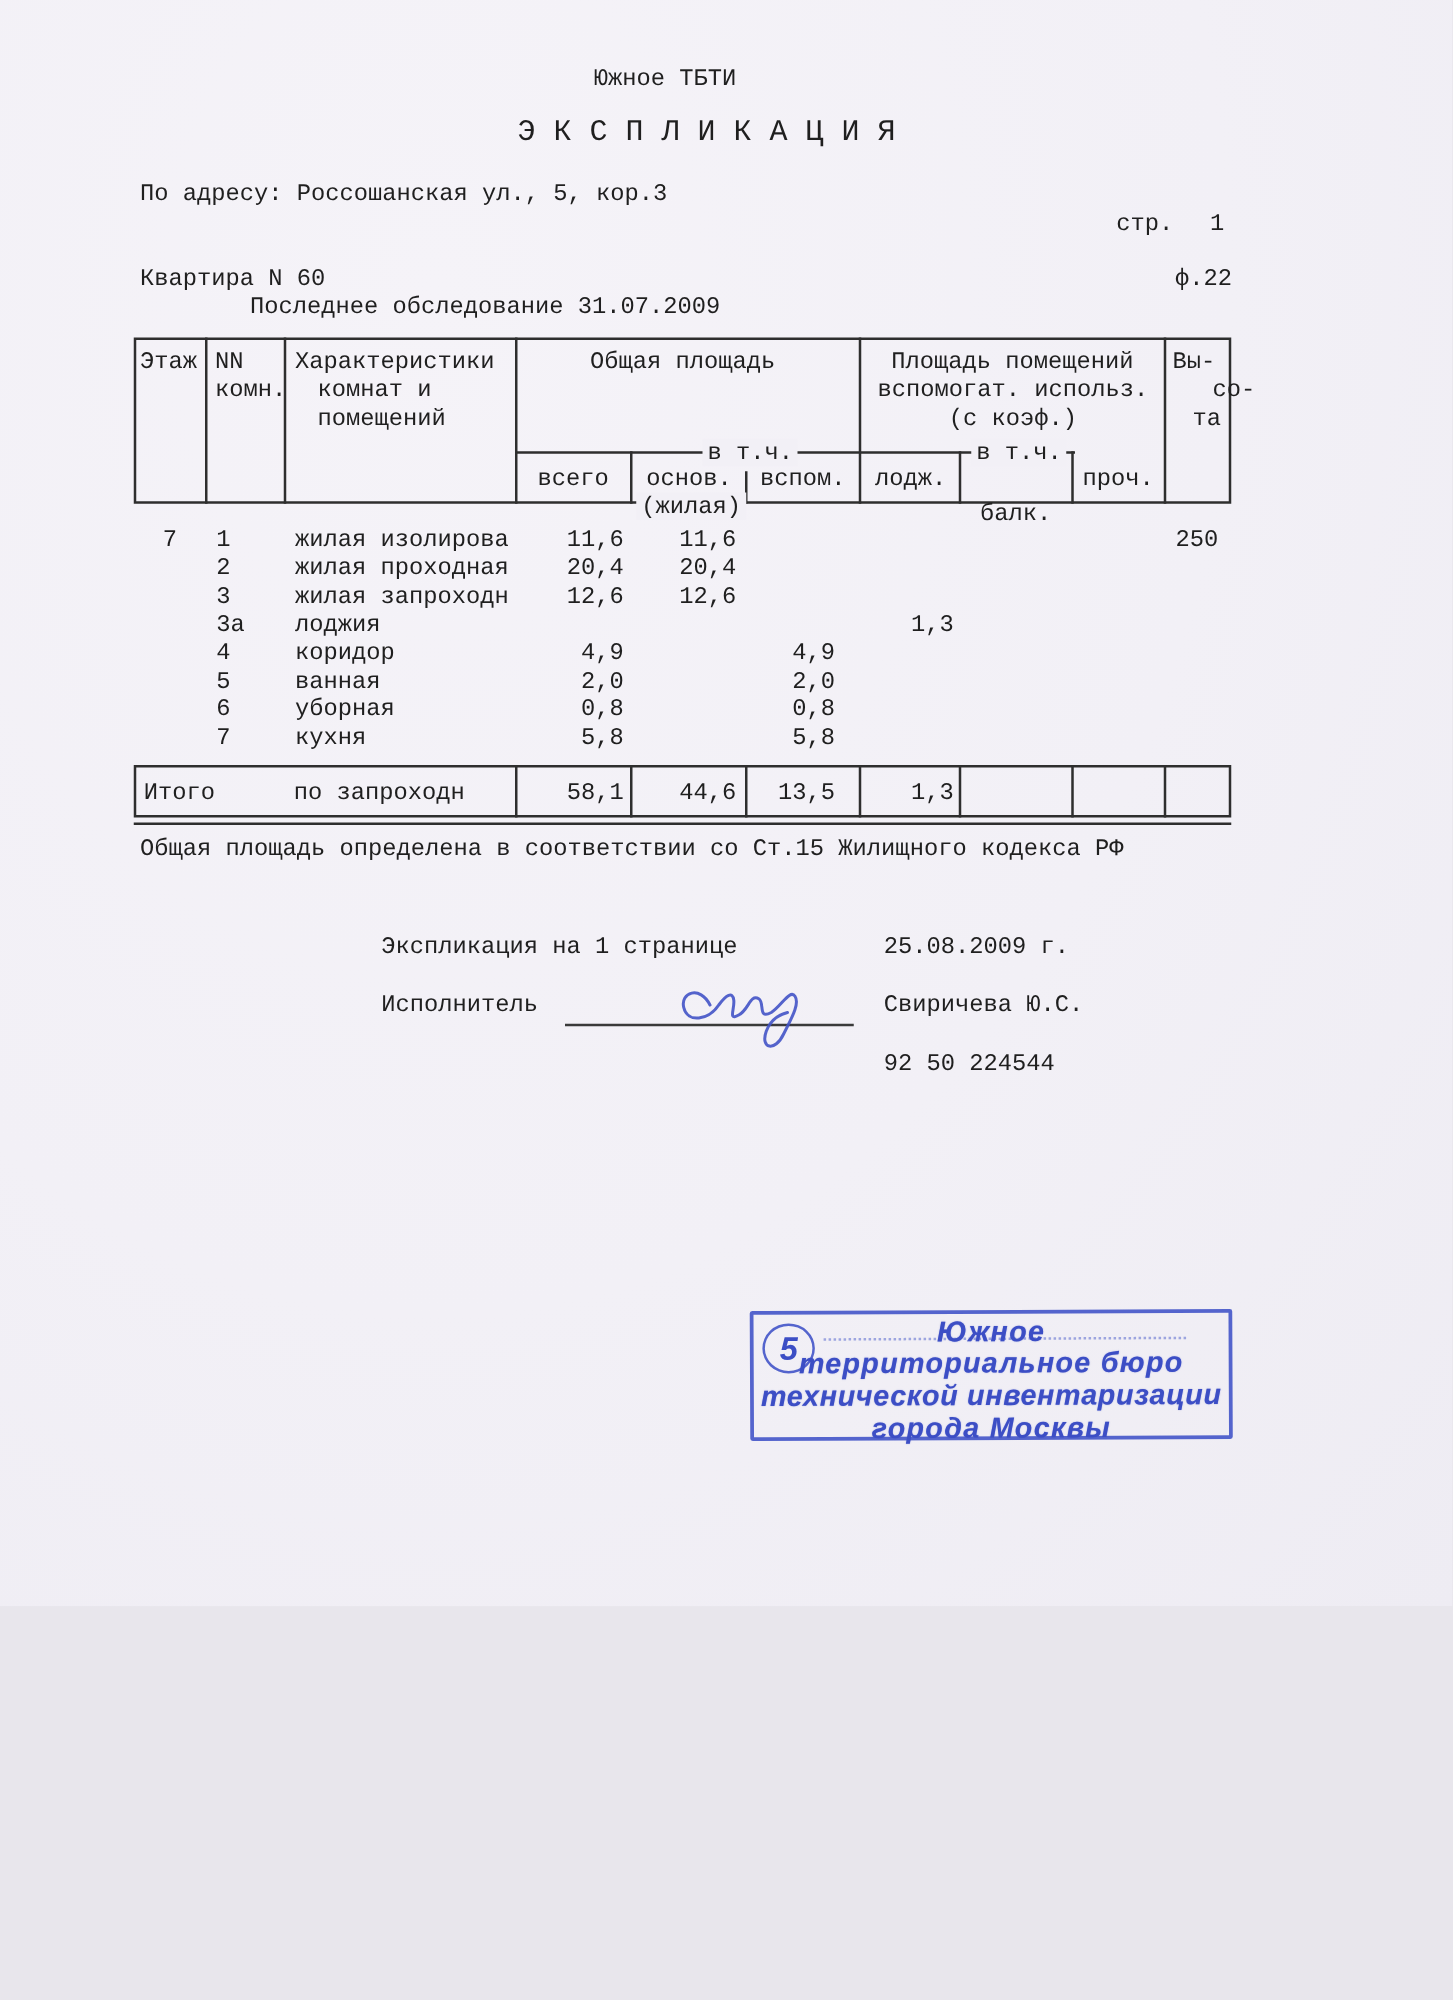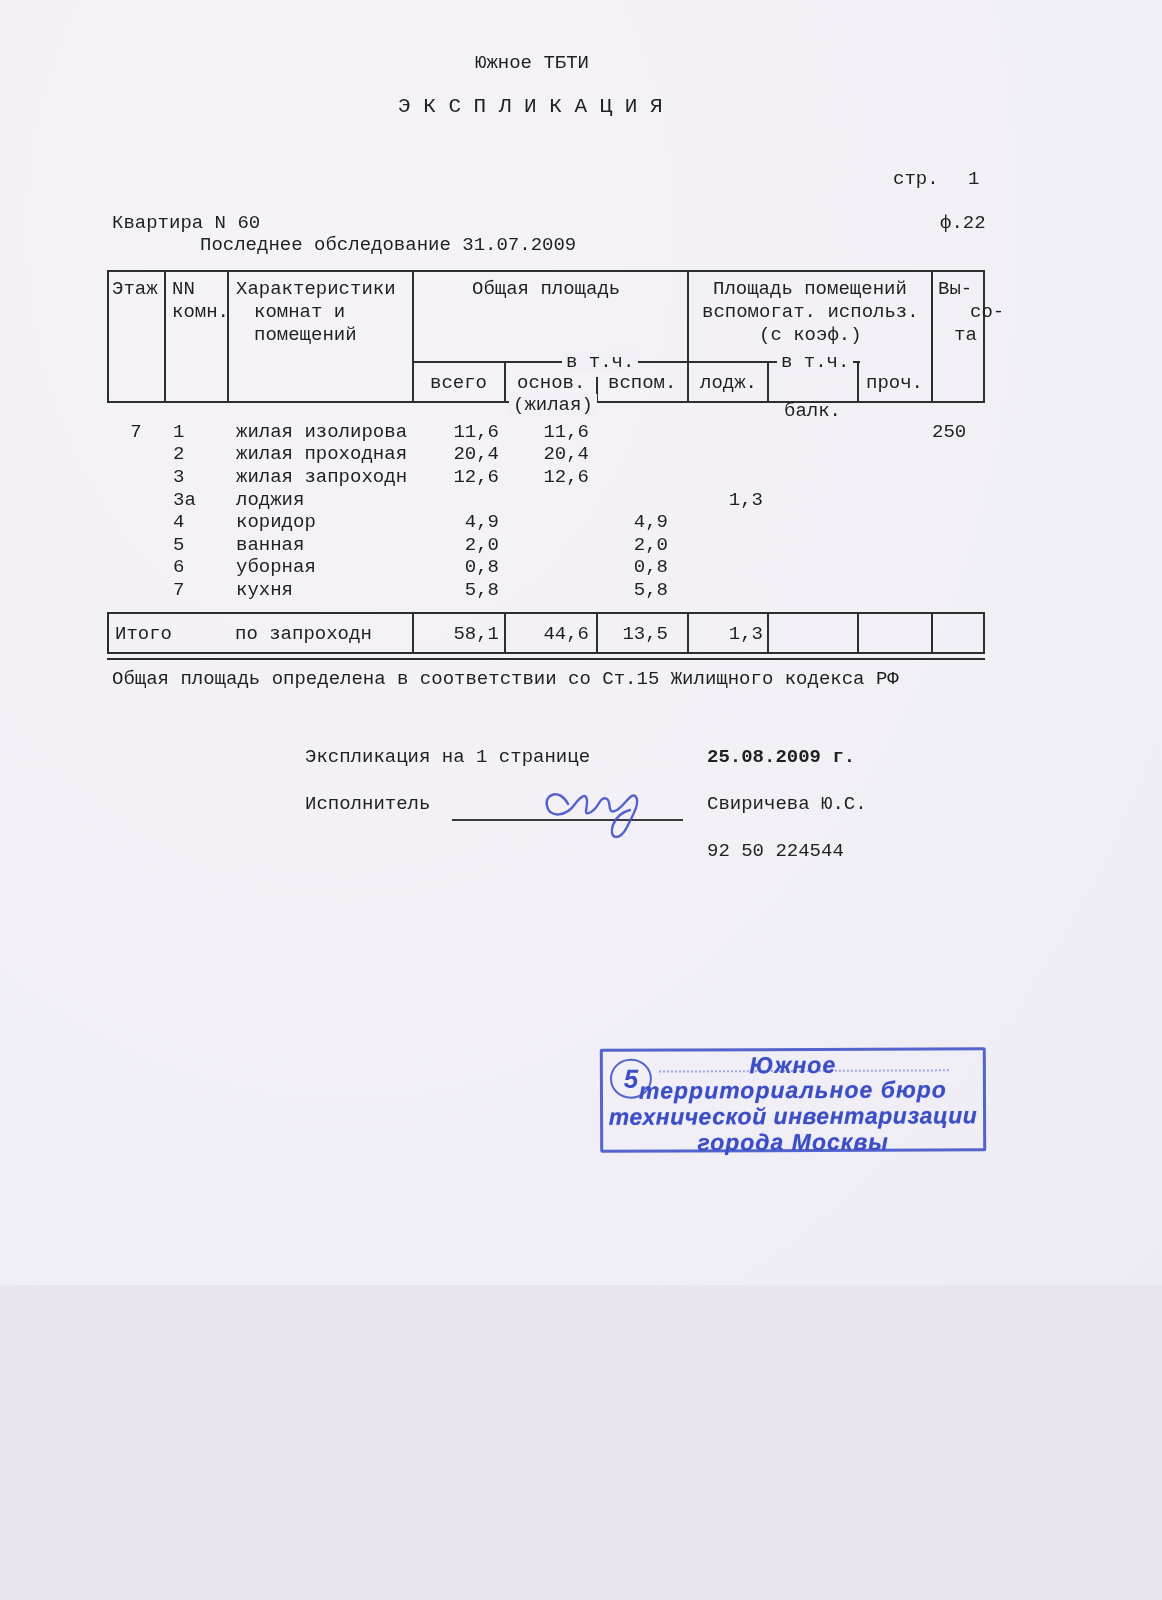--- a/index.html
+++ b/index.html
@@ -4,40 +4,40 @@
 <style>
   * { margin:0; padding:0; box-sizing:border-box; }
   html,body { background:#e8e6ec; }
   .sheet {
     position:relative; width:1162px; height:1285px; overflow:hidden;
     background: radial-gradient(ellipse at 30% 18%, #f5f3f8 0%, #f2f0f6 55%, #eeecf3 100%);
     font-family:"Liberation Mono", "DejaVu Sans Mono", monospace;
     color:#1f1f1f;
   }
   .t { position:absolute; white-space:pre; font-size:19px; line-height:22px; color:#1f1f1f; }
-  .t-big { font-size:21px; }
+  .t-big { font-size:24px;margin-left:16px; }
   
   .hline, .vline { position:absolute; background:#2e2e2e; }
   .hline { height:2px; }
   .vline { width:2px; }
   .box { position:absolute; border:2px solid #2e2e2e; background:transparent; }
   .overline-label { background:#f2f0f6; padding:0 4px; z-index:3; }
   
   .data-row { position:absolute; left:107px; width:878px; height:22px; display:flex; font-size:19px; line-height:22px; white-space:pre; }
   .c { display:block; height:22px; }
   .c-floor  { width:58px;  text-align:center; }
   .c-n      { width:63px;  padding-left:8px; }
   .c-name   { width:185px; padding-left:8px; }
   .c-total  { width:92px;  text-align:right; padding-right:6px; }
   .c-main   { width:92px;  text-align:right; padding-right:8px; }
   .c-aux    { width:91px;  text-align:right; padding-right:20px; }
   .c-lodzh  { width:80px;  text-align:right; padding-right:5px; }
   .c-balk   { width:90px;  text-align:right; padding-right:10px; }
   .c-proch  { width:74px;  text-align:right; padding-right:10px; }
-  .c-height { width:53px;  text-align:left; padding-right:2px; }
+  .c-height { width:53px;  text-align:center; padding-right:2px; }
   .c-label  { width:306px; position:relative; }
   .c-label .lbl1 { position:absolute; left:8px; top:0; }
   .c-label .lbl2 { position:absolute; left:128px; top:0; }
   
   .stamp {
     position:absolute; left:600px; top:1048px; width:386px; height:104px;
     border:3px solid rgba(56,75,198,.85); border-radius:2px;
     font-family:"Liberation Sans", sans-serif; color:#3c4ec5;
     transform:rotate(-.25deg);
   }
@@ -55,20 +55,21 @@
   .bottom-strip { position:absolute; left:0; top:1589px; width:1162px; height:11px; background:#f7f2e4; }
   svg { position:absolute; overflow:visible; }
 </style>
 </head>
 <body>
 
 <div class="sheet">
 
   <div class="t" style="left:475px; top:52px;">Южное ТБТИ</div>
   <div class="t t-big" style="left:398px; top:96px;">Э К С П Л И К А Ц И Я</div>
+  <div class="t" style="left:112px; top:144px;">По адресу: Россошанская ул., 5, кор.3</div>
   <div class="t" style="left:893px; top:168px;">стр.</div>
   <div class="t" style="left:968px; top:168px;">1</div>
   <div class="t" style="left:112px; top:212px;">Квартира N 60</div>
   <div class="t" style="left:940px; top:212px;">ф.22</div>
   <div class="t" style="left:200px; top:234px;">Последнее обследование 31.07.2009</div>
 
   <div class="box" style="left:107px; top:270px; width:878px; height:133px;"></div>
 
   <div class="vline" style="left:164px; top:270px; height:133px;"></div>
   <div class="vline" style="left:227px; top:270px; height:133px;"></div>
@@ -140,21 +141,21 @@
   <div class="vline" style="left:857px; top:612px; height:42px;"></div>
   <div class="vline" style="left:931px; top:612px; height:42px;"></div>
   <div class="hline" style="left:107px; top:658px; width:878px;"></div>
   <div class="data-row" style="top:623px;">
     <span class="c c-label"><span class="lbl1">Итого</span><span class="lbl2">по запроходн</span></span><span class="c c-total">58,1</span><span class="c c-main">44,6</span><span class="c c-aux">13,5</span><span class="c c-lodzh">1,3</span><span class="c c-balk"></span><span class="c c-proch"></span><span class="c c-height"></span>
   </div>
 
   <div class="t" style="left:112px; top:668px;">Общая площадь определена в соответствии со Ст.15 Жилищного кодекса РФ</div>
 
   <div class="t" style="left:305px; top:746px;">Экспликация на 1 странице</div>
-  <div class="t" style="left:707px; top:746px;font-weight:bold;">25.08.2009 г.</div>
+  <div class="t" style="left:707px; top:746px;">25.08.2009 г.</div>
   <div class="t" style="left:305px; top:793px;">Исполнитель</div>
   <div class="underline"></div>
   <svg style="left:540px; top:772px;" width="170" height="70" viewBox="0 0 170 70">
     <path d="M28,32 C20,16 4,22 7,34 C10,47 27,44 35,32 C41,24 46,21 47,28 C48,35 42,45 51,40 C59,36 60,23 67,27 C72,30 66,44 77,38 C85,33 92,19 96,25 C100,31 93,43 87,55 C80,70 68,67 73,53 C76,45 82,40 90,38" fill="none" stroke="#4353c6" stroke-width="2.4" stroke-linecap="round" opacity=".9"></path>
   </svg>
   <div class="t" style="left:707px; top:793px;">Свиричева Ю.С.</div>
   <div class="t" style="left:707px; top:840px;">92 50 224544</div>
 
   <div class="stamp">
     <div class="stamp-dotline"></div>

